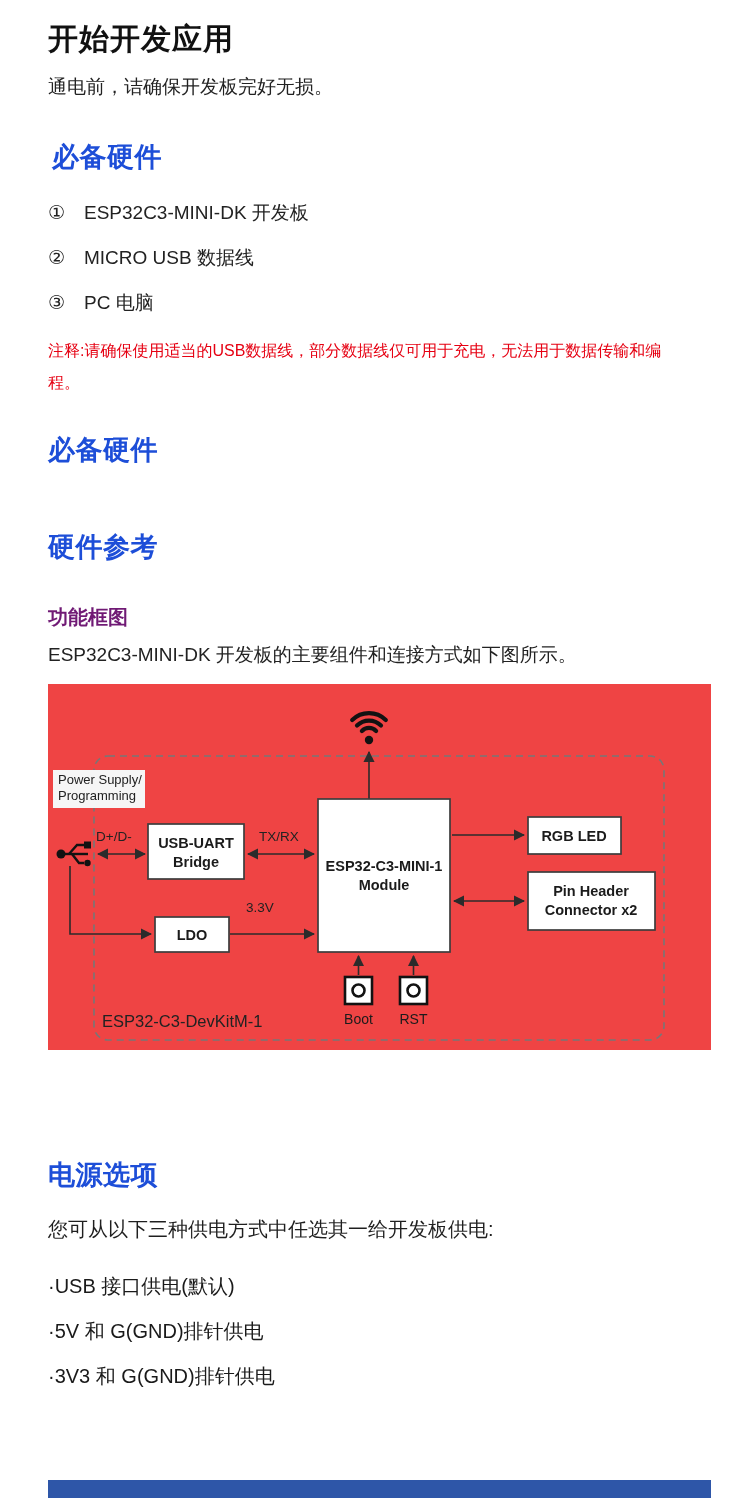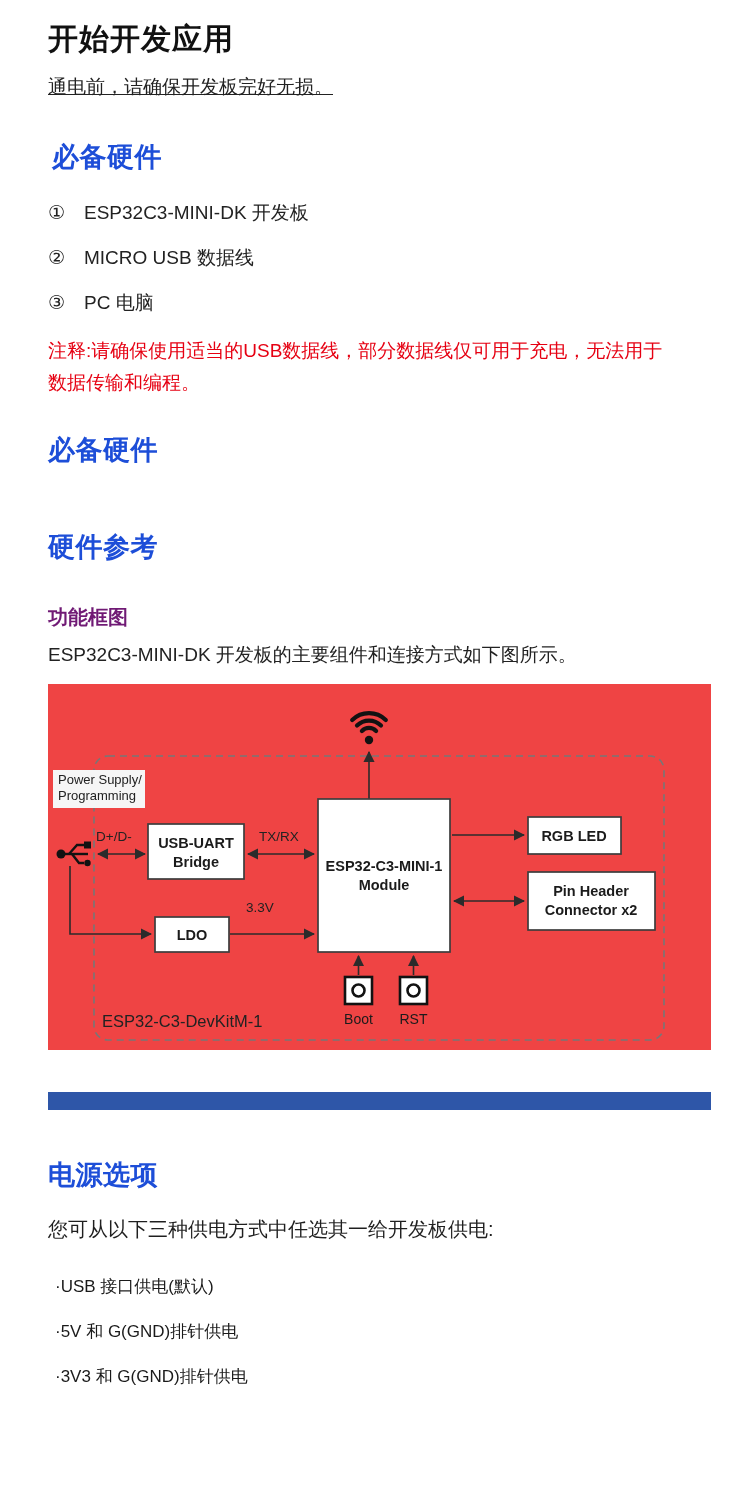--- a/index.html
+++ b/index.html
@@ -1,39 +1,39 @@
 <!DOCTYPE html>
 <html><head>
 <meta charset="utf-8">
 <style>
   * { margin:0; padding:0; box-sizing:border-box; }
   html,body { background:#ffffff; }
   body {
     width:731px; height:1498px; position:relative; overflow:hidden;
     font-family:"Liberation Sans","DejaVu Sans",sans-serif; color:#1f1f1f;
   }
-  .page { position:absolute; top:0; left:0; width:731px; height:1110px; padding:22px 0 0 48px; }
+  .page { position:absolute; top:0; left:0; width:731px; height:1498px; padding:22px 0 0 48px; }
   h1 { font-size:30px; line-height:34px; font-weight:700; color:#111; letter-spacing:1px; }
   h2 { font-size:27px; line-height:34px; font-weight:700; color:#1d4ed8; letter-spacing:0.5px; }
   .body { font-size:19px; line-height:26px; color:#222; }
-  .intro { margin-top:18px;text-decoration:underline; }
+  .intro { margin-top:18px; }
   .sec-required { margin-top:40px; padding-left:4px; }
   .hw-list { list-style:none; margin-top:26px; }
   .hw-item { font-size:19px; line-height:26px; margin-bottom:19px; color:#222; }
   .hw-num { display:inline-block; width:36px; }
-  .note { margin-top:12px; font-size:19px; line-height:32px; max-width:618px; }
+  .note { margin-top:12px; font-size:16px; line-height:32px; max-width:618px; }
   .sec-setup { margin-top:34px; }
   .setup-text { margin-top:22px; line-height:33px; }
   .sec-ref { margin-top:63px; }
   .sub-h { margin-top:40px; font-size:20px; font-weight:700; color:#701a75; line-height:26px; }
   .caption { margin-top:12px; }
   .diagram { margin-top:16px; width:663px; height:366px; background:#ef4444; }
   .sec-power { margin-top:108px; }
   .power-intro { margin-top:24px; font-size:20px; line-height:27px; }
-  .bullet { font-size:17px; line-height:27px; margin-top:18px; color:#1a1a1a;margin-left:7px; }
+  .bullet { font-size:20px; line-height:27px; margin-top:18px; color:#1a1a1a; }
   .bullet.first { margin-top:30px; }
   .bottom-bar { position:absolute; left:48px; bottom:0; width:663px; height:18px; background:#2e56a8; }
   
   .block { fill:#ffffff; stroke:#3d3d3d; stroke-width:1.7; }
   .btn { fill:#ffffff; stroke:#121212; stroke-width:2.6; }
   svg text { font-family:"Liberation Sans","DejaVu Sans",sans-serif; fill:#1b1b1b; }
   .box-label { font-weight:700; font-size:14.5px; text-anchor:middle; }
   .small-label { font-size:13.5px; fill:#222; }
   .tiny-label { font-size:13px; fill:#222; }
   .btn-label { font-size:14px; text-anchor:middle; }

